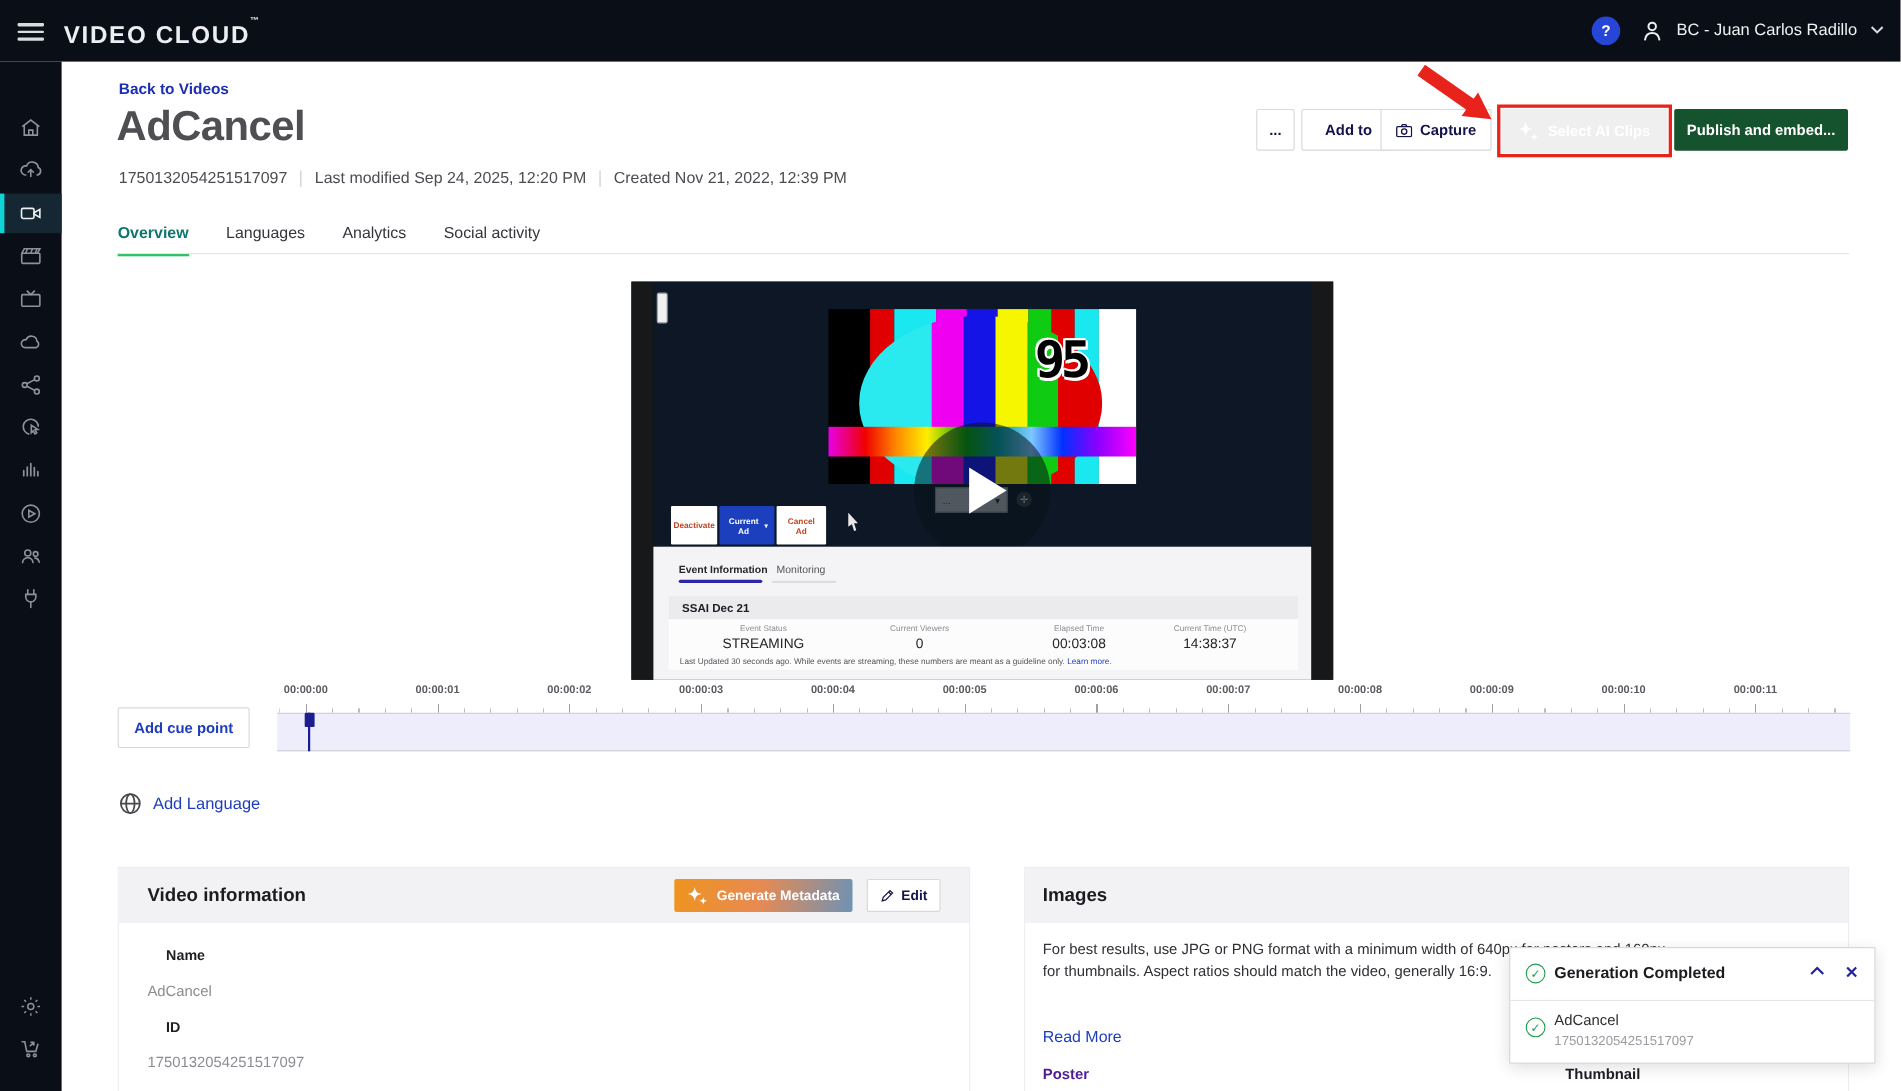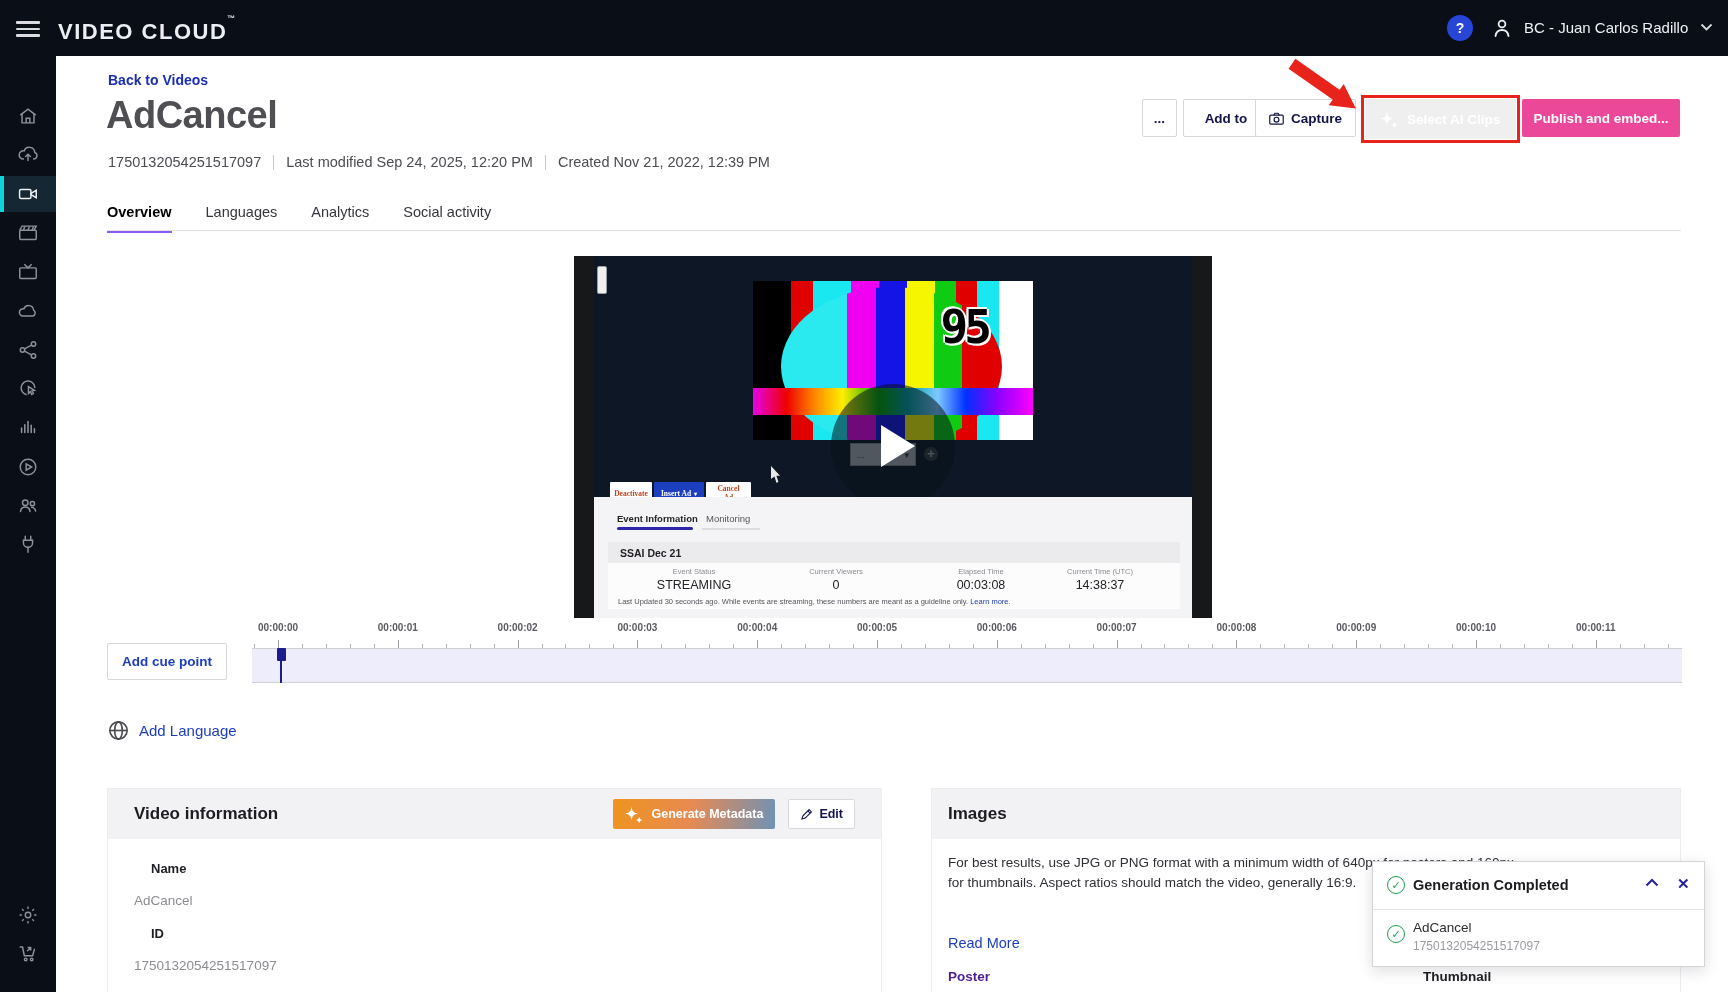--- a/index.html
+++ b/index.html
@@ -30,36 +30,36 @@
   
   .link{color:#1d3dbd;cursor:pointer;}
   #back-link{left:108px;top:72px;font-size:14px;font-weight:bold;color:#1b2eb4;}
   #page-title{left:106px;top:94px;font-size:38px;font-weight:bold;color:#4e4e53;letter-spacing:-.5px;}
   #meta-row{left:108px;top:154px;font-size:14.5px;color:#4c4c52;display:flex;align-items:center;}
   .meta-sep{display:inline-block;width:1px;height:15px;background:#c8c8cd;margin:0 12px;}
 
   .hbtn{position:absolute;top:99px;height:38px;background:#fff;border:1px solid #d8d8dc;border-radius:2px;
         display:flex;align-items:center;justify-content:center;gap:7px;
         font-size:13.5px;font-weight:bold;color:#14144a;cursor:pointer;box-sizing:border-box;}
-  #btn-publish{left:1522px;width:158px;background:#ec4899;border:none;color:#fff;}
+  #btn-publish{left:1522px;width:158px;background:#14532d;border:none;color:#fff;}
   #ai-frame{left:1361px;top:95px;width:151px;height:40px;border:3px solid #e8231c;padding:1px;background:#fff;}
   #btn-ai{width:100%;height:100%;border:none;display:flex;align-items:center;justify-content:center;gap:7px;
           background:linear-gradient(100deg,#f0941c 0%,#e9895０ 0%,#ef941f 0%,#e78a52 48%,#6e92b5 100%);
           color:#fff;font-size:13.5px;font-weight:bold;cursor:pointer;box-sizing:border-box;}
   .sparkle{font-size:15px;line-height:1;position:relative;top:-1px;}
   .sparkle small{font-size:8px;position:relative;top:4px;left:-2px;}
   #anno-arrow{left:1296px;top:58px;width:84px;height:14px;transform:rotate(35deg);transform-origin:0 0;z-index:31;}
   #anno-arrow .shaft{position:absolute;left:0;top:1px;width:56px;height:12px;background:#e8231c;}
   #anno-arrow .head{position:absolute;left:54px;top:-6px;width:0;height:0;
                     border-left:24px solid #e8231c;border-top:13px solid transparent;border-bottom:13px solid transparent;}
 
   
   #tabs-row{left:107px;top:204px;display:flex;gap:34px;font-size:14.5px;color:#35353c;}
   .tab{cursor:pointer;padding-bottom:10px;}
-  .tab.active{font-weight:bold;color:#000000;border-bottom:3px solid #8b5cf6;}
+  .tab.active{font-weight:bold;color:#0f766e;border-bottom:3px solid #22c55e;}
   #tabs-divider{left:107px;top:230px;width:1574px;height:1px;background:#e3e3e7;}
 
   
   #player{left:574px;top:256px;width:638px;height:362px;background:#0d1725;}
   .pside{position:absolute;top:0;width:20px;height:362px;background:#17181a;}
   #video-area{position:absolute;left:20px;top:0;width:598px;height:241px;background:#0d1725;overflow:hidden;}
   #vol-pill{position:absolute;left:3px;top:10px;width:8px;height:26px;background:#f0f0f0;border:1px solid #9aa0a6;border-radius:2px;}
   
   #testcard{position:absolute;left:159px;top:25px;width:280px;height:159px;overflow:hidden;}
   .bars{position:absolute;inset:0;display:flex;}
@@ -75,22 +75,22 @@
   
   #quality-box{position:absolute;left:256px;top:187px;width:66px;height:23px;background:#a8acb0;border:1px solid #7e8287;
                display:flex;align-items:center;justify-content:space-between;padding:0 6px;box-sizing:border-box;
                color:#2e3236;font-size:9px;cursor:pointer;}
   #gear-circle{position:absolute;left:330px;top:191px;width:14px;height:14px;border-radius:50%;background:#34393e;
                color:#cfd3d7;font-size:9px;display:flex;align-items:center;justify-content:center;cursor:pointer;}
   #play-overlay{position:absolute;left:237px;top:128px;width:124px;height:124px;border-radius:50%;
                 background:rgba(8,18,28,.55);display:flex;align-items:center;justify-content:center;cursor:pointer;}
   #play-overlay .tri{width:0;height:0;border-left:34px solid #fff;border-top:21px solid transparent;
                      border-bottom:21px solid transparent;margin-left:10px;}
-  .vbtn{position:absolute;top:226px;height:22px;border:none;border-radius:1px;font-size:7.5px;font-weight:bold;
-        display:flex;align-items:center;justify-content:center;gap:3px;cursor:pointer;box-sizing:border-box;font-family:Liberation Serif, serif;}
+  .vbtn{position:absolute;top:204px;height:35px;border:none;border-radius:1px;font-size:7.5px;font-weight:bold;
+        display:flex;align-items:center;justify-content:center;gap:3px;cursor:pointer;box-sizing:border-box;}
   #btn-deactivate{left:16px;width:42px;background:#fff;color:#c2431f;}
   #btn-insert-ad{left:60px;width:50px;background:#1c3fbe;color:#fff;}
   #btn-cancel-ad{left:112px;width:45px;background:#fff;color:#c2431f;}
   #cursor{position:absolute;left:177px;top:210px;width:12px;height:17px;background:#e8e8e8;
           clip-path:polygon(0 0,0 76%,29% 62%,46% 100%,62% 93%,45% 57%,75% 57%);
           filter:drop-shadow(0 0 1px #111);}
   
   #event-panel{position:absolute;left:20px;top:241px;width:598px;height:121px;background:#f4f4f6;}
   .etab{position:absolute;top:16px;font-size:9.5px;color:#55555a;cursor:pointer;}
   #etab-info{left:23px;font-weight:bold;color:#26262b;}
@@ -351,21 +351,21 @@
           <span>▾</span>
       </div>
       <div id="gear-circle">✛</div>
 
       <div id="play-overlay">
           <div class="tri"></div>
         </div>
 
       <button id="btn-deactivate" class="vbtn">Deactivate</button>
       <button id="btn-insert-ad" class="vbtn">
-          <span>Insert Ad</span>
+          <span>Current Ad</span>
           <span style="font-size:6px">▾</span>
         </button>
       <button id="btn-cancel-ad" class="vbtn">Cancel Ad</button>
 
       <div id="cursor"></div>
     </div>
 
     <div id="event-panel">
       <div id="etab-info" class="etab">Event Information</div>
       <div id="etab-info-line"></div>

